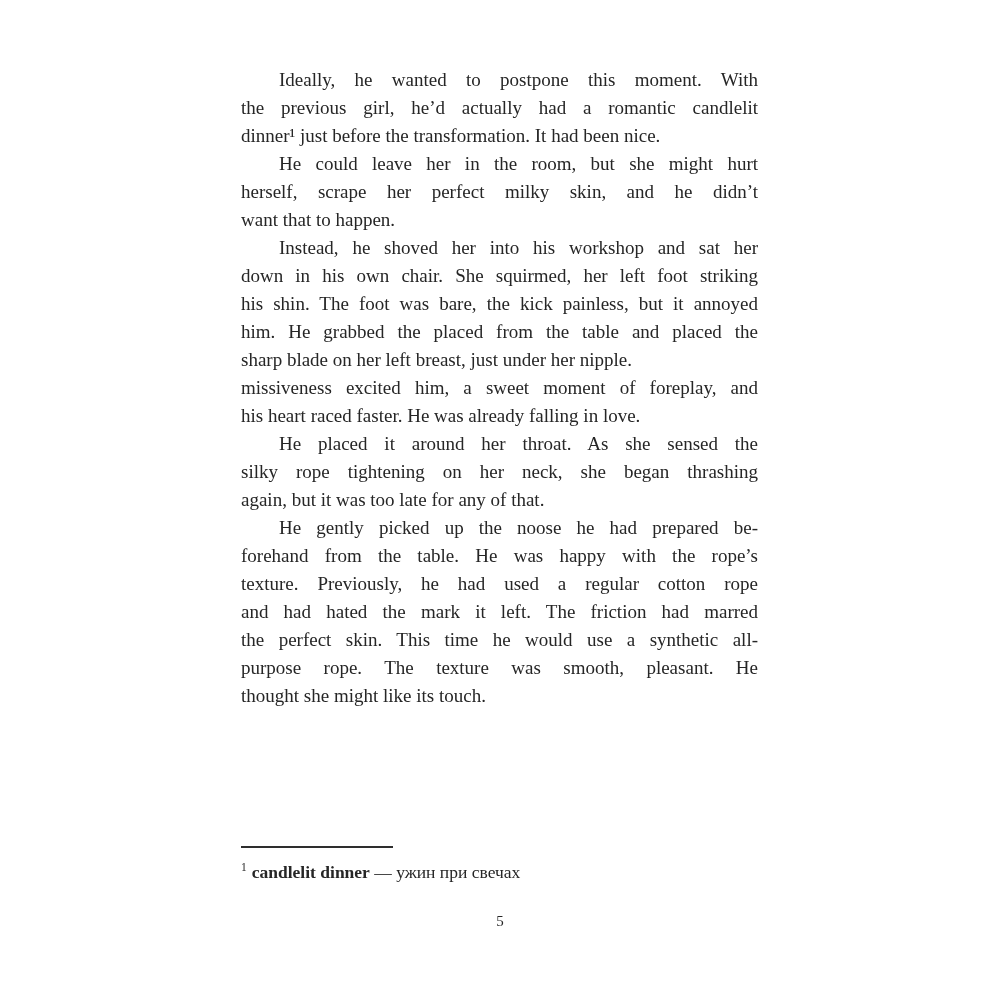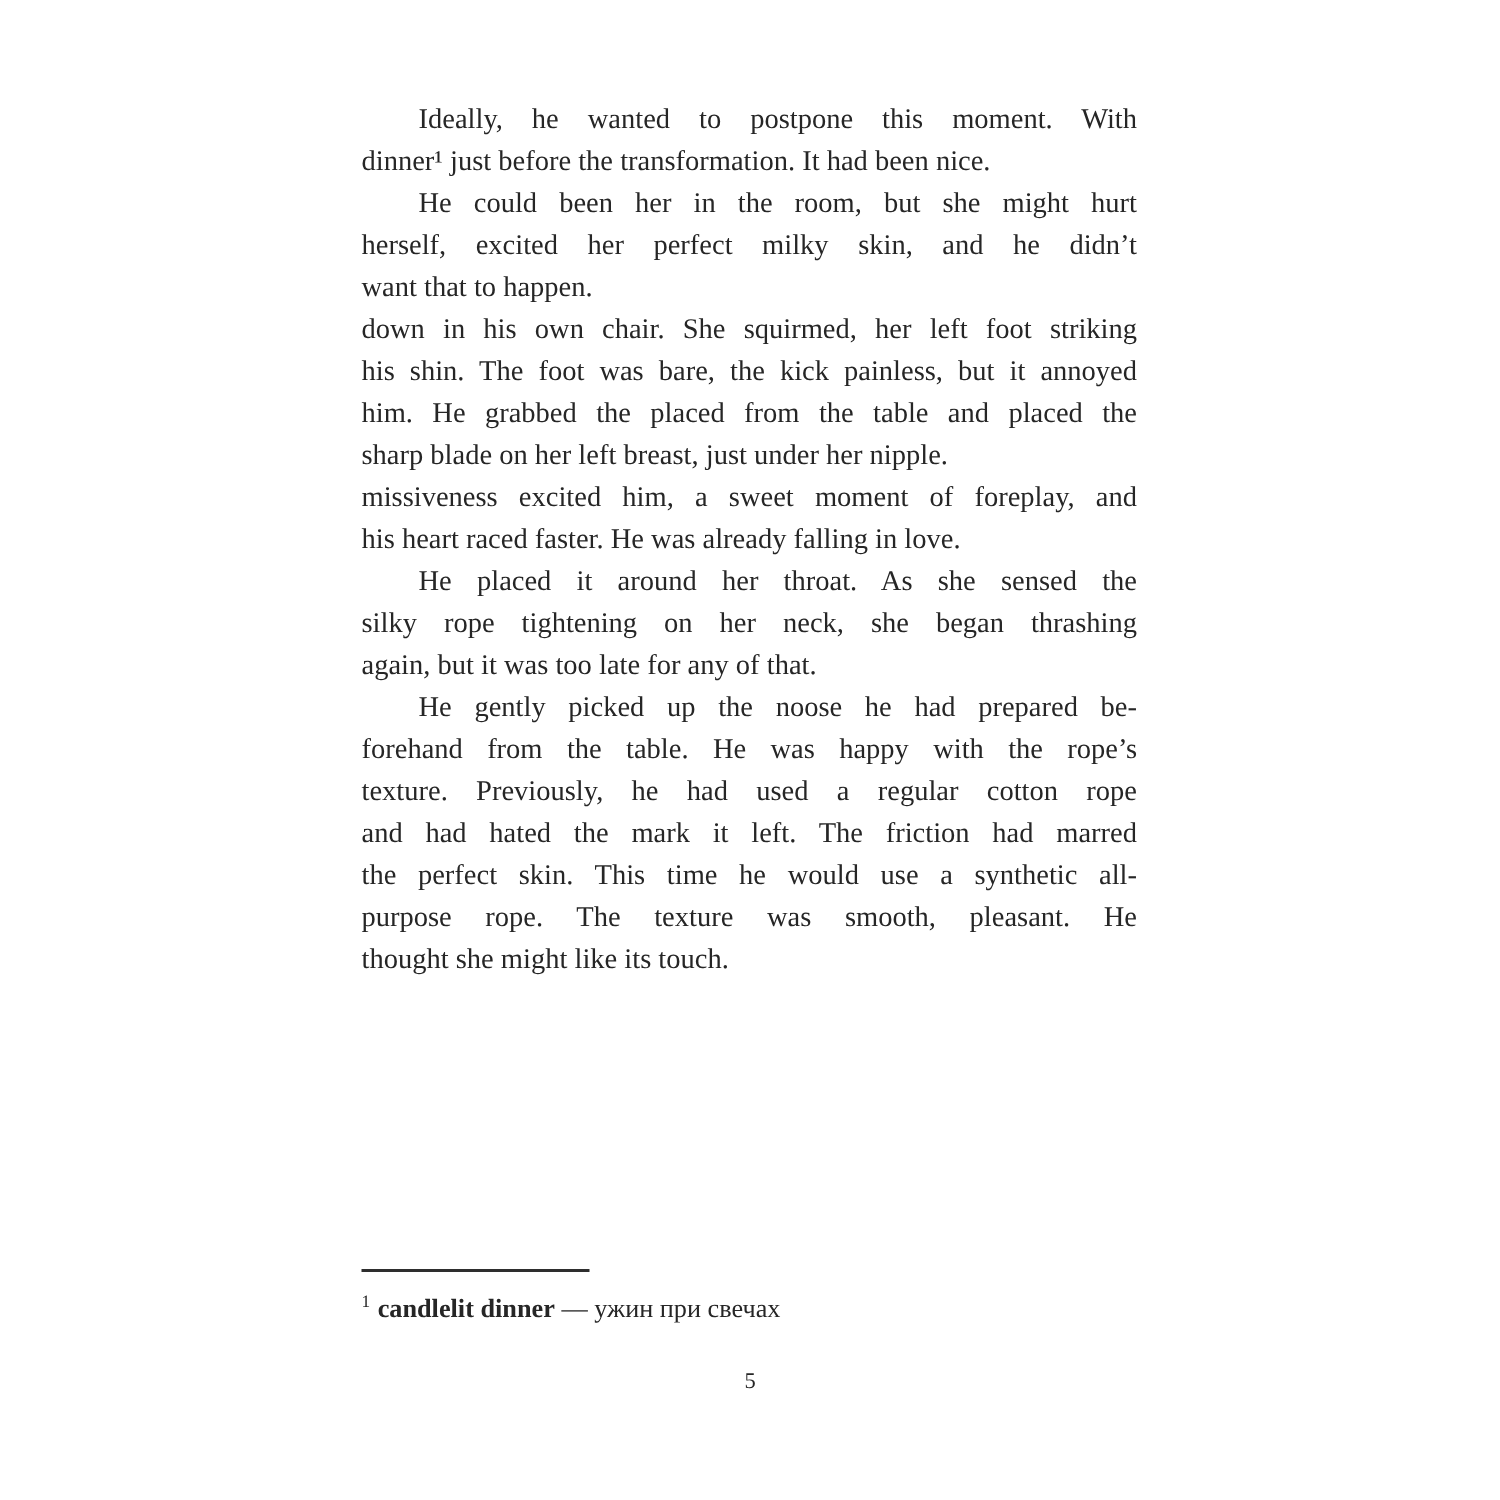--- a/index.html
+++ b/index.html
@@ -66,28 +66,30 @@
   }
 </style>
 </head>
 <body>
 
 <div class="book-page">
 
   <div class="text-block">
       <div class="paragraph">
         <div class="line first">Ideally, he wanted to postpone this moment. With</div>
+        <div class="line">the previous girl, he’d actually had a romantic candlelit</div>
         <div class="line last">dinner¹ just before the transformation. It had been nice.</div>
       </div>
       <div class="paragraph">
-        <div class="line first">He could been her in the room, but she might hurt</div>
-        <div class="line">herself, excited her perfect milky skin, and he didn’t</div>
+        <div class="line first">He could leave her in the room, but she might hurt</div>
+        <div class="line">herself, scrape her perfect milky skin, and he didn’t</div>
         <div class="line last">want that to happen.</div>
       </div>
       <div class="paragraph">
+        <div class="line first">Instead, he shoved her into his workshop and sat her</div>
         <div class="line">down in his own chair. She squirmed, her left foot striking</div>
         <div class="line">his shin. The foot was bare, the kick painless, but it annoyed</div>
         <div class="line">him. He grabbed the placed from the table and placed the</div>
         <div class="line last">sharp blade on her left breast, just under her nipple.</div>
       </div>
       <div class="paragraph">
         <div class="line">missiveness excited him, a sweet moment of foreplay, and</div>
         <div class="line last">his heart raced faster. He was already falling in love.</div>
       </div>
       <div class="paragraph">

